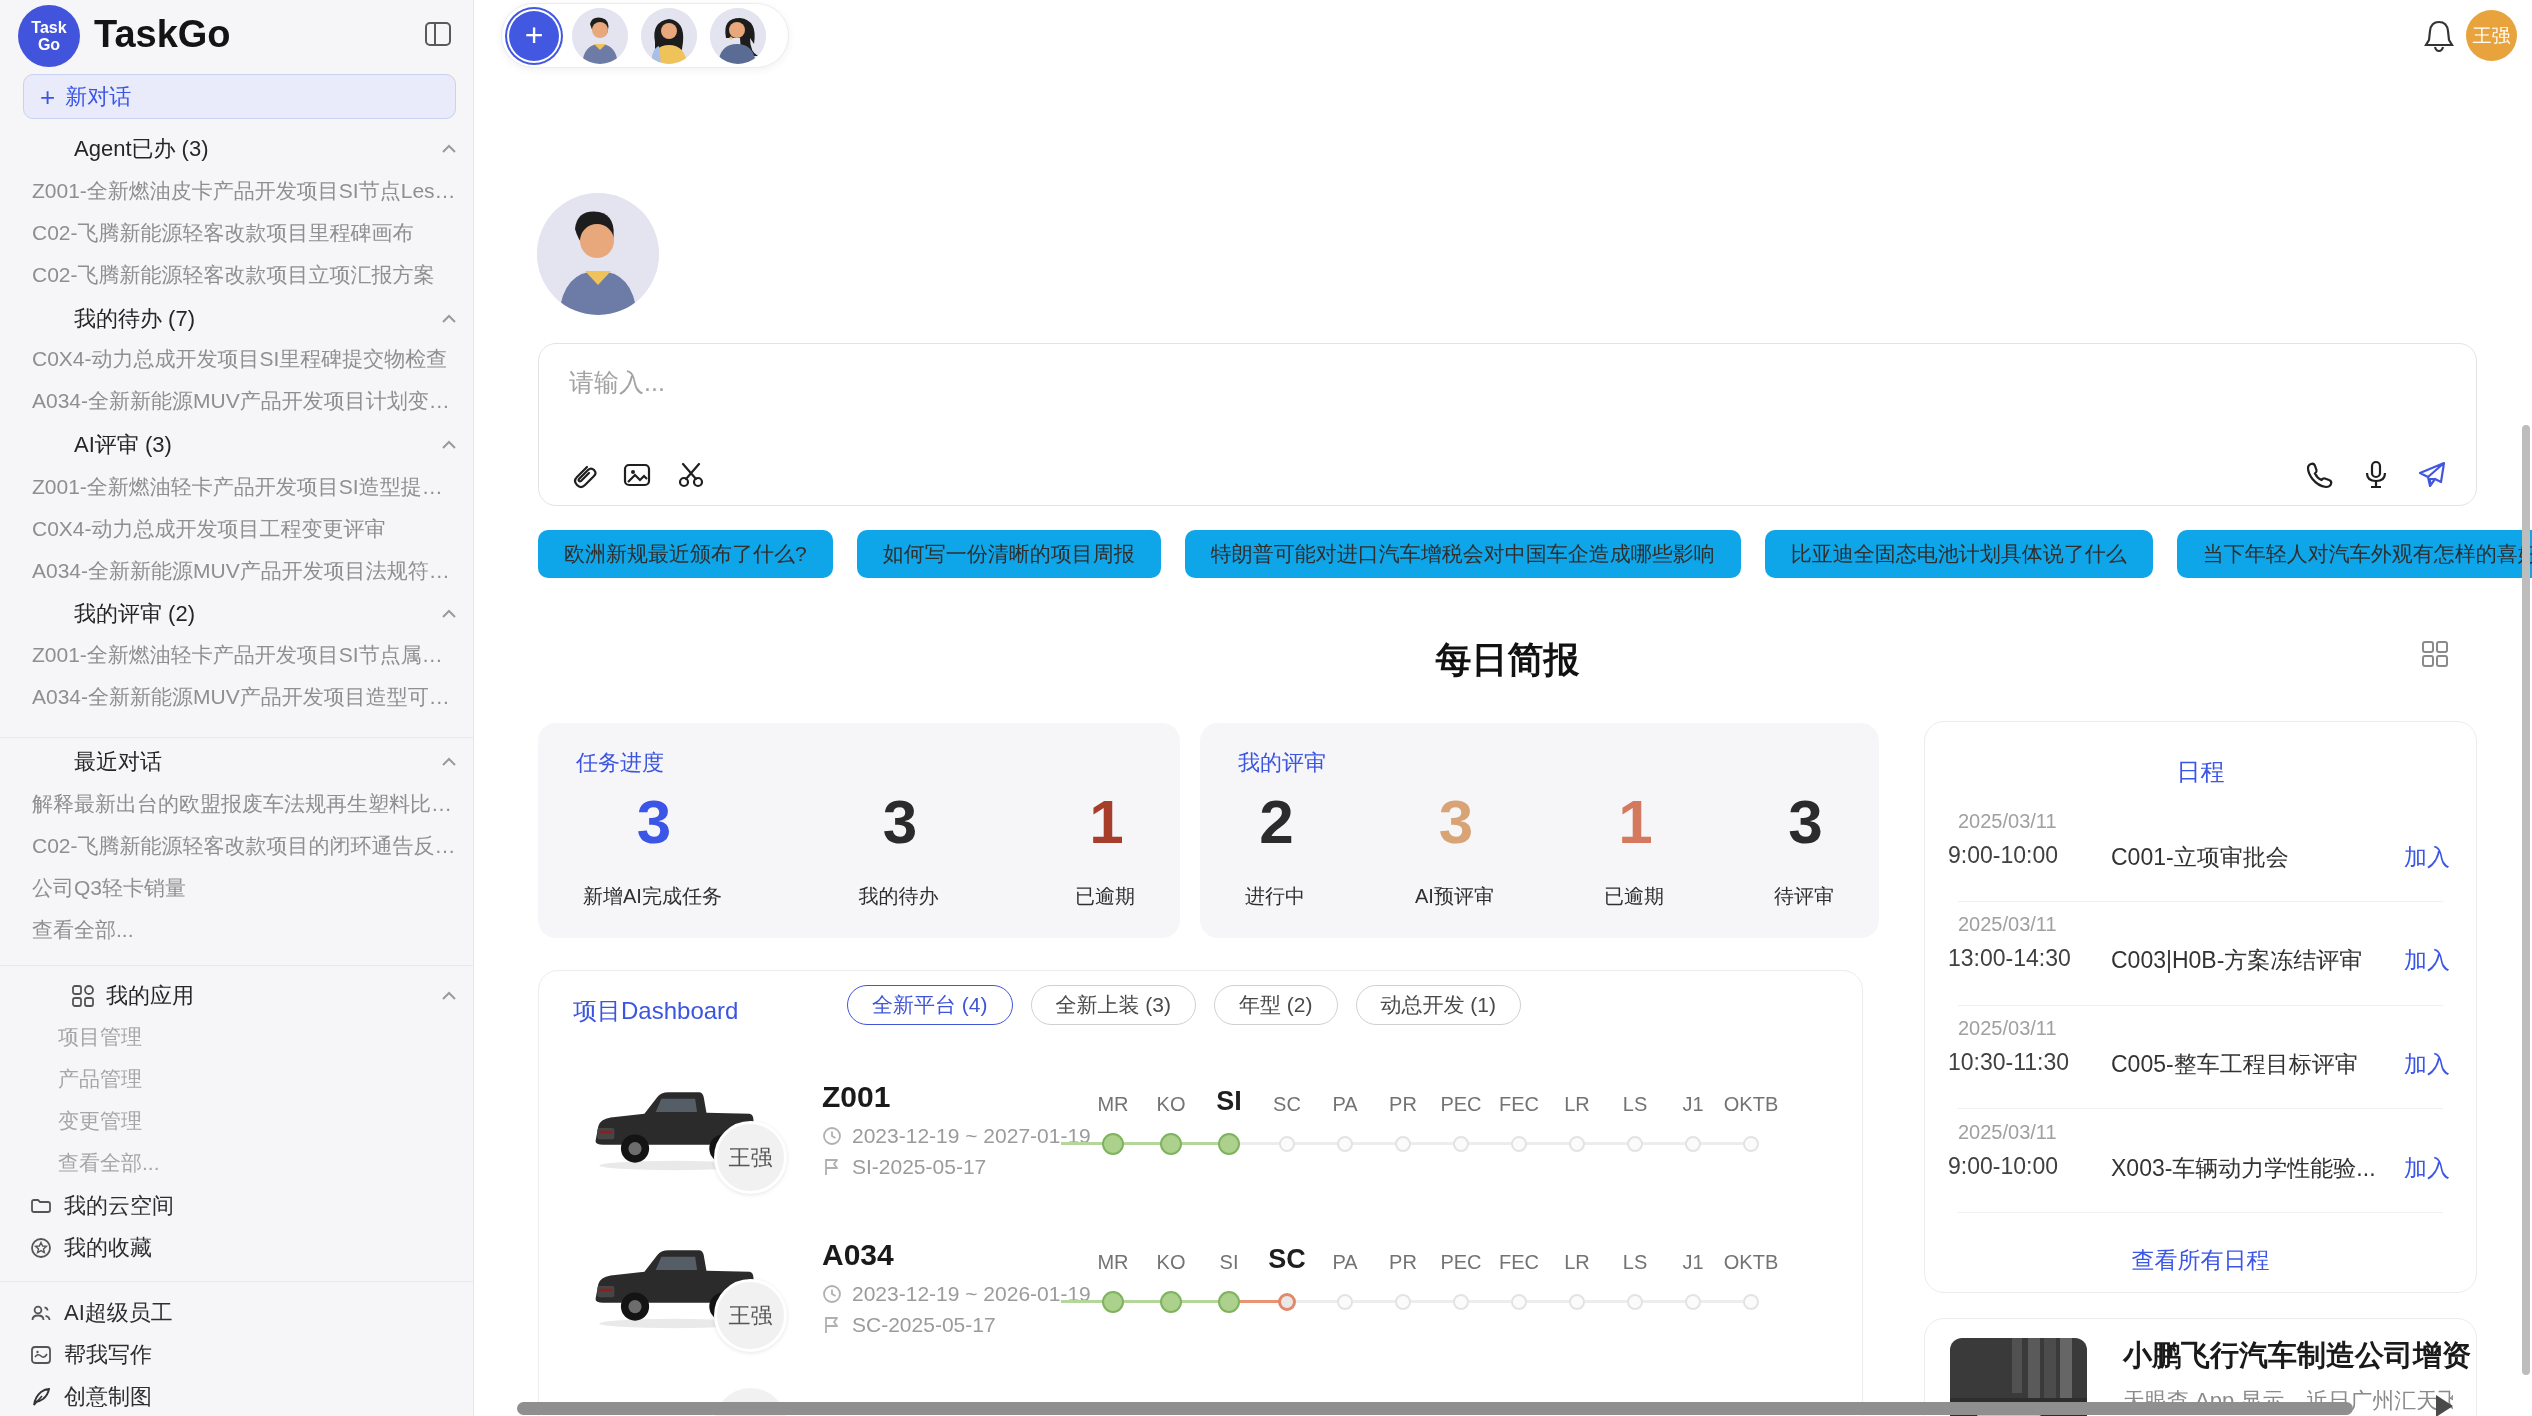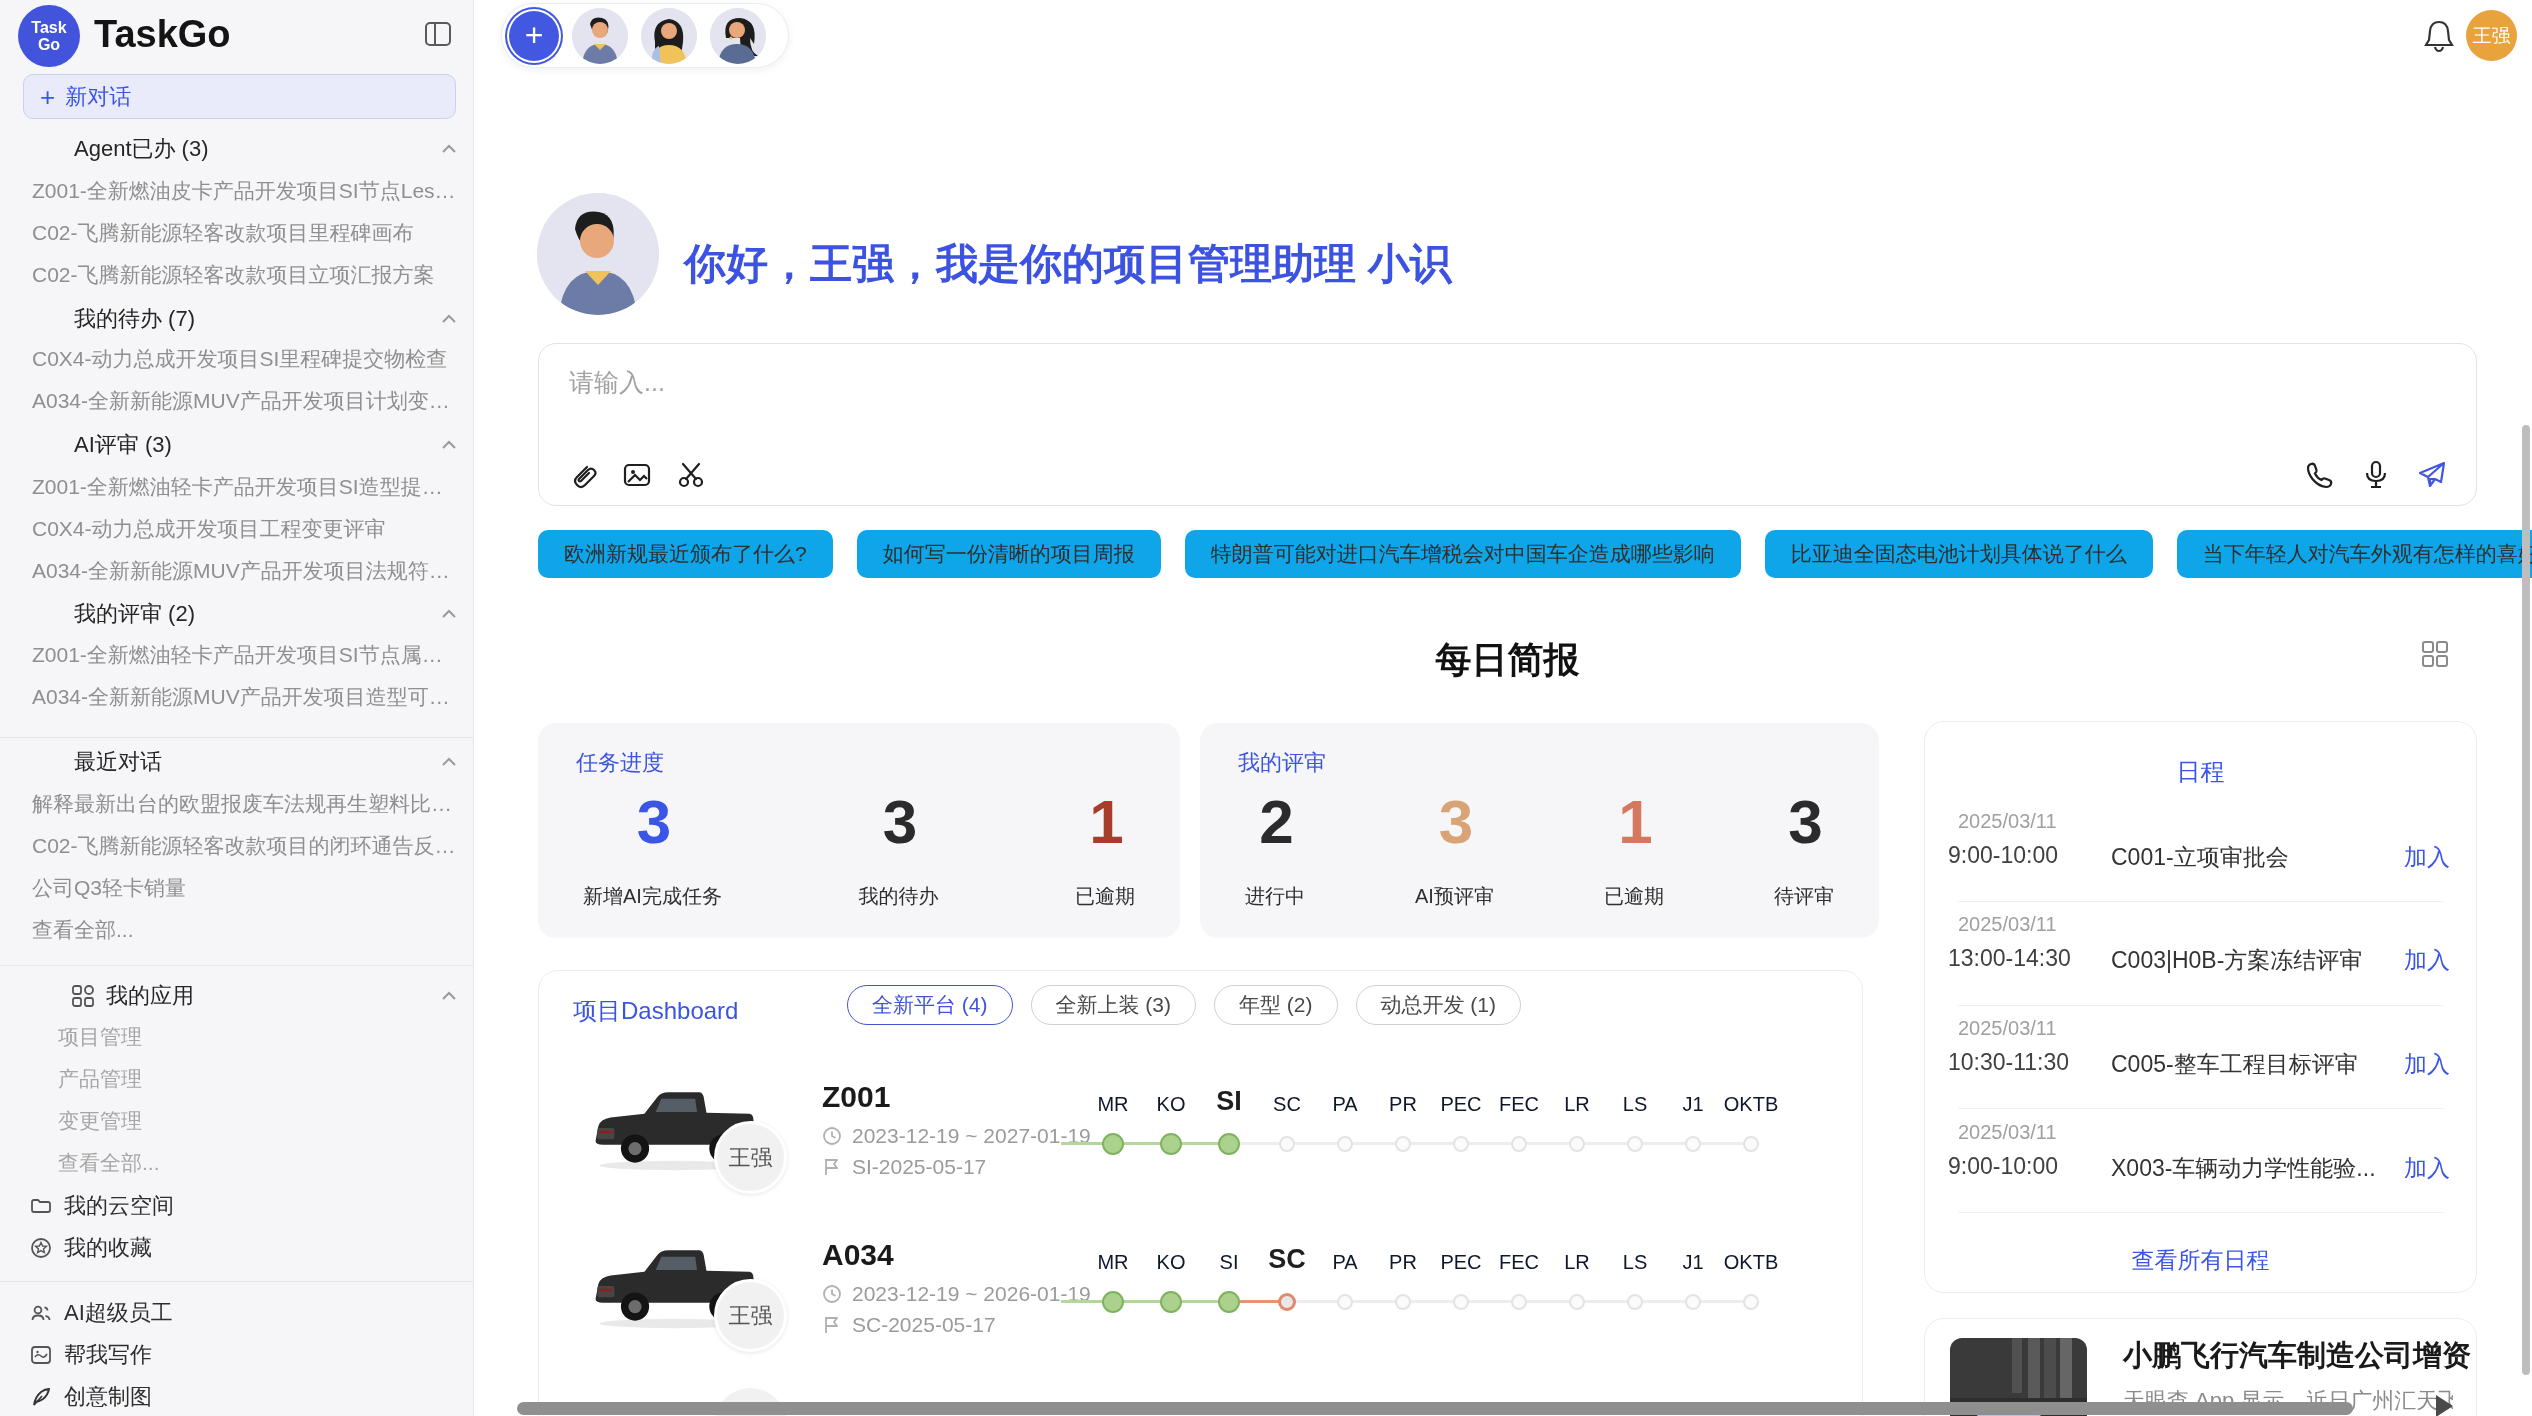--- a/index.html
+++ b/index.html
@@ -83,21 +83,21 @@
   .proj-row { position:absolute; left:0; width:100%; height:158px; }
   .truck { position:absolute; left:49px; top:27px; width:173px; height:94px; }
   .owner-badge { position:absolute; left:175px; top:69px; width:73px; height:73px; border-radius:50%;
     background:#f1f1f1; border:3px solid #fff; box-shadow:0 1px 4px rgba(0,0,0,.10);
     display:flex; align-items:center; justify-content:center; font-size:22px; color:#555; }
   .proj-id { position:absolute; left:283px; top:28px; font-size:30px; font-weight:700; color:#1a1a1a; }
   .proj-meta { position:absolute; left:283px; display:flex; align-items:center; gap:10px;
     font-size:21px; color:#9b9b9b; }
   .ms-track { position:absolute; left:502px; top:0; width:790px; height:158px; }
   .ms-label { position:absolute; top:40px; height:24px; line-height:24px; transform:translateX(-50%);
-    font-size:20px; color:#0f172a; white-space:nowrap; }
+    font-size:20px; color:#737373; white-space:nowrap; }
   .ms-label.current { top:32px; height:34px; line-height:34px; font-size:27px; font-weight:700; color:#1f1f1f; }
   .ms-dot { position:absolute; border-radius:50%; transform:translate(-50%,-50%); top:92px; z-index:2; }
   .ms-dot.done { width:22px; height:22px; background:#abd18c; border:2px solid #7fb35f; }
   .ms-dot.pending { width:16px; height:16px; background:#fbfbfb; border:2px solid #e3e3e3; }
   .ms-dot.overdue { width:18px; height:18px; background:#e8e8e8; border:3px solid #df8a6a; }
   .ms-seg { position:absolute; top:90px; height:3px; z-index:1; }
   .seg-g { background:#b4d69a; } .seg-x { background:#ededed; } .seg-o { background:#ea9274; }
   .row3-peek { position:absolute; left:175px; top:417px; width:73px; height:73px; border-radius:50%; background:#f1f1f1; }
 
   .sched-card { position:absolute; left:1450px; top:721px; width:553px; height:572px; background:#fff;
@@ -295,21 +295,20 @@
 
   <div class="greet-avatar">
     <svg viewBox="0 0 122 122">
         <circle cx="61" cy="61" r="61" fill="#e4e3f0"></circle>
         <path d="M38 36 Q40 16 62 19 Q80 23 76 48 Q74 60 64 62 Q44 58 38 36" fill="#1d1d1d"></path>
         <circle cx="60" cy="48" r="17" fill="#e8a87c"></circle>
         <path d="M22 122 Q26 78 61 78 Q96 78 100 122 Z" fill="#6d7ca6"></path>
         <path d="M48 78 L61 92 L74 78 Z" fill="#f0c35a"></path>
       </svg>
   </div>
-  <div class="greet-text">你好，王强，我是你的项目管理助理 小识</div>
 
   <div class="input-card">
     <textarea placeholder="请输入..." style=""></textarea>
     <div class="ic-row-left">
       <svg class="ic32" viewBox="0 0 32 32">
         <path d="M20 8 L10 18 Q6 22 10 26 Q14 30 18 26 L27 17 Q30 14 27 11 Q24 8 21 11 L12 20 Q11 21 12 22 Q13 23 14 22 L22 14" fill="none" stroke="#1f1f1f" stroke-width="2.2" stroke-linecap="round"></path>
       </svg>
       <svg class="ic32" viewBox="0 0 32 32">
         <rect x="4" y="6" width="24" height="20" rx="4" fill="none" stroke="#1f1f1f" stroke-width="2.2"></rect>
         <circle cx="12" cy="13" r="2" fill="#1f1f1f"></circle>

